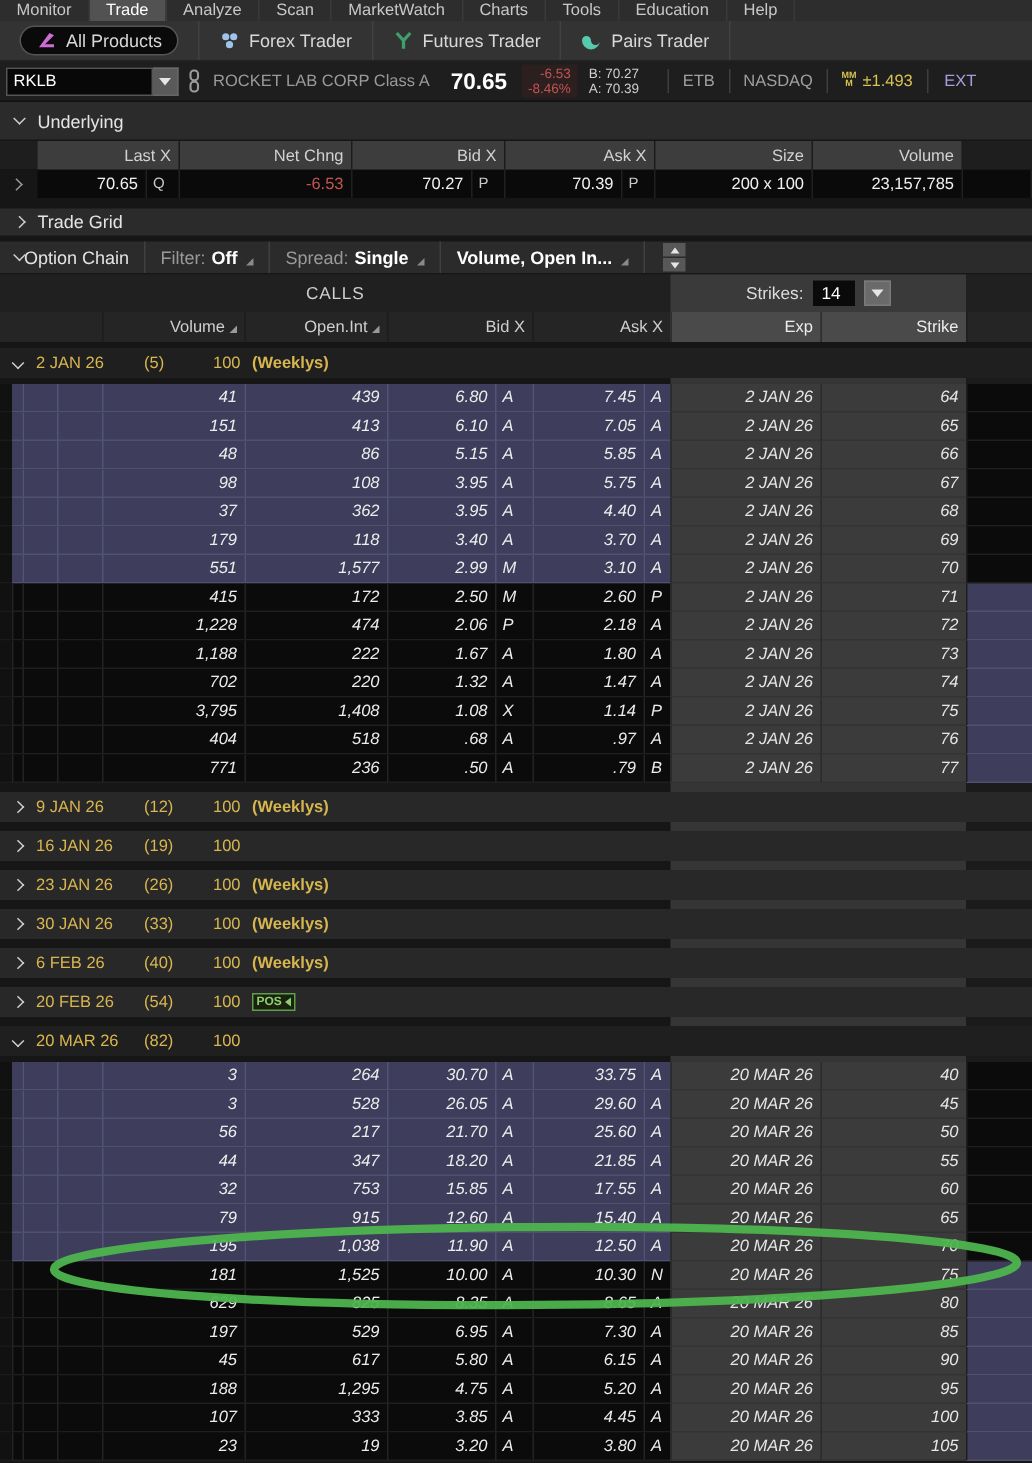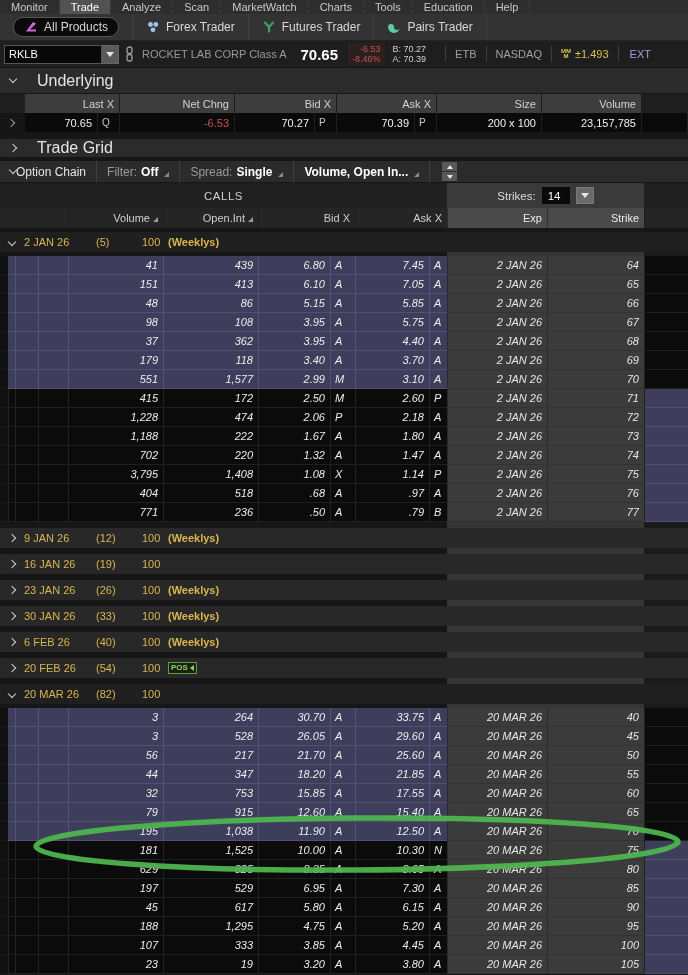--- a/index.html
+++ b/index.html
@@ -34,21 +34,21 @@
   .mmm { display:flex; align-items:center; gap:4px; color:#d8c44e; }
   .mm-icon { display:flex; flex-direction:column; align-items:center; font-size:6px; font-weight:bold; line-height:5px; color:#d8c44e; }
   .ext { color:#ab9ddd; margin-left:2px; }
 
   
   .chev { width:6px; height:6px; border-right:1.6px solid #cfcfcf; border-bottom:1.6px solid #cfcfcf; display:inline-block; transform:rotate(-45deg); flex:0 0 auto; }
   .chev.down { transform:rotate(45deg); margin-top:-3px; }
   .chev.dim { border-color:#9a9a9a; }
 
   
-  .sec-header { height:26px; background:#2b2b2b; display:flex; align-items:center; gap:21px; padding-left:10px; font-size:16px; color:#e4e4e4; border-bottom:1px solid #161616; }
+  .sec-header { height:26px; background:#2b2b2b; display:flex; align-items:center; gap:9px; padding-left:10px; font-size:12px; color:#e4e4e4; border-bottom:1px solid #161616; }
   .sec-header.slim { height:19px; }
   .spacer7 { height:7px; } .spacer3 { height:3px; } .spacer4 { height:4px; }
 
   
   .und-cols { display:grid; grid-template-columns:25px 95px 115px 102px 100px 105px 100px 46px; height:19px; background:#161616; font-size:11px; color:#d2d2d2; }
   .und-cols .hc { background:#3d3d3d; border-right:1px solid #1b1b1b; display:flex; align-items:center; justify-content:flex-end; padding-right:5px; }
   .und-cols .blank { background:#1e1e1e; }
   .und-vals { display:grid; grid-template-columns:25px 73px 22px 115px 80px 22px 78px 22px 105px 100px 46px; height:19px; background:#0a0a0a; font-size:11px; color:#f0f0f0; }
   .und-vals > div { display:flex; align-items:center; justify-content:flex-end; padding-right:5px; border-right:1px solid #202020; }
   .und-vals .lt { justify-content:flex-start; padding-left:4px; color:#c8c8c8; font-size:10px; }

